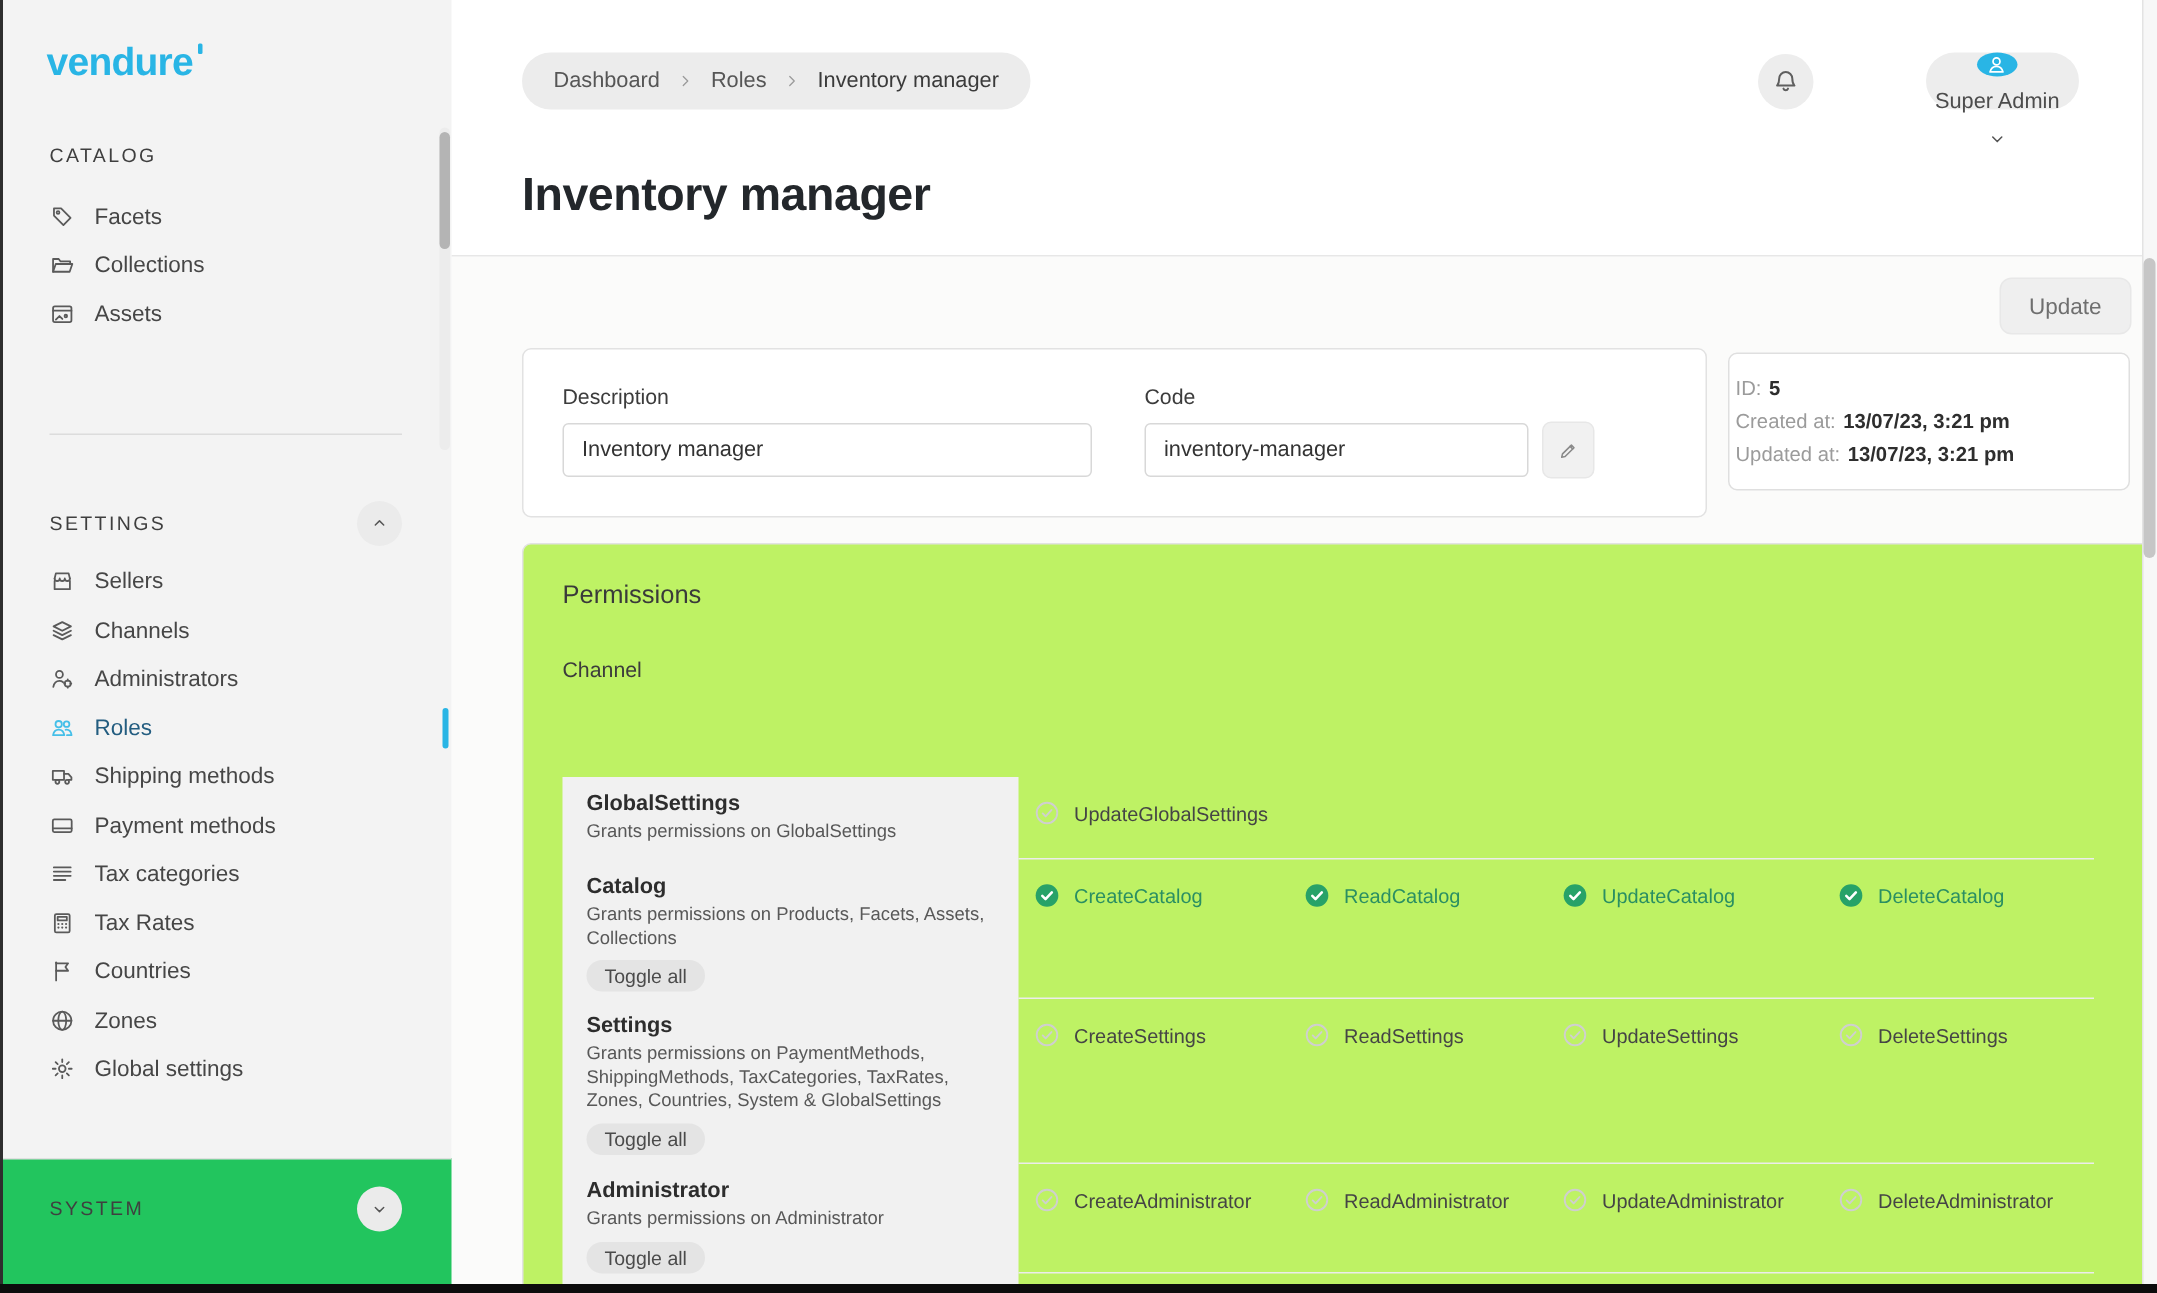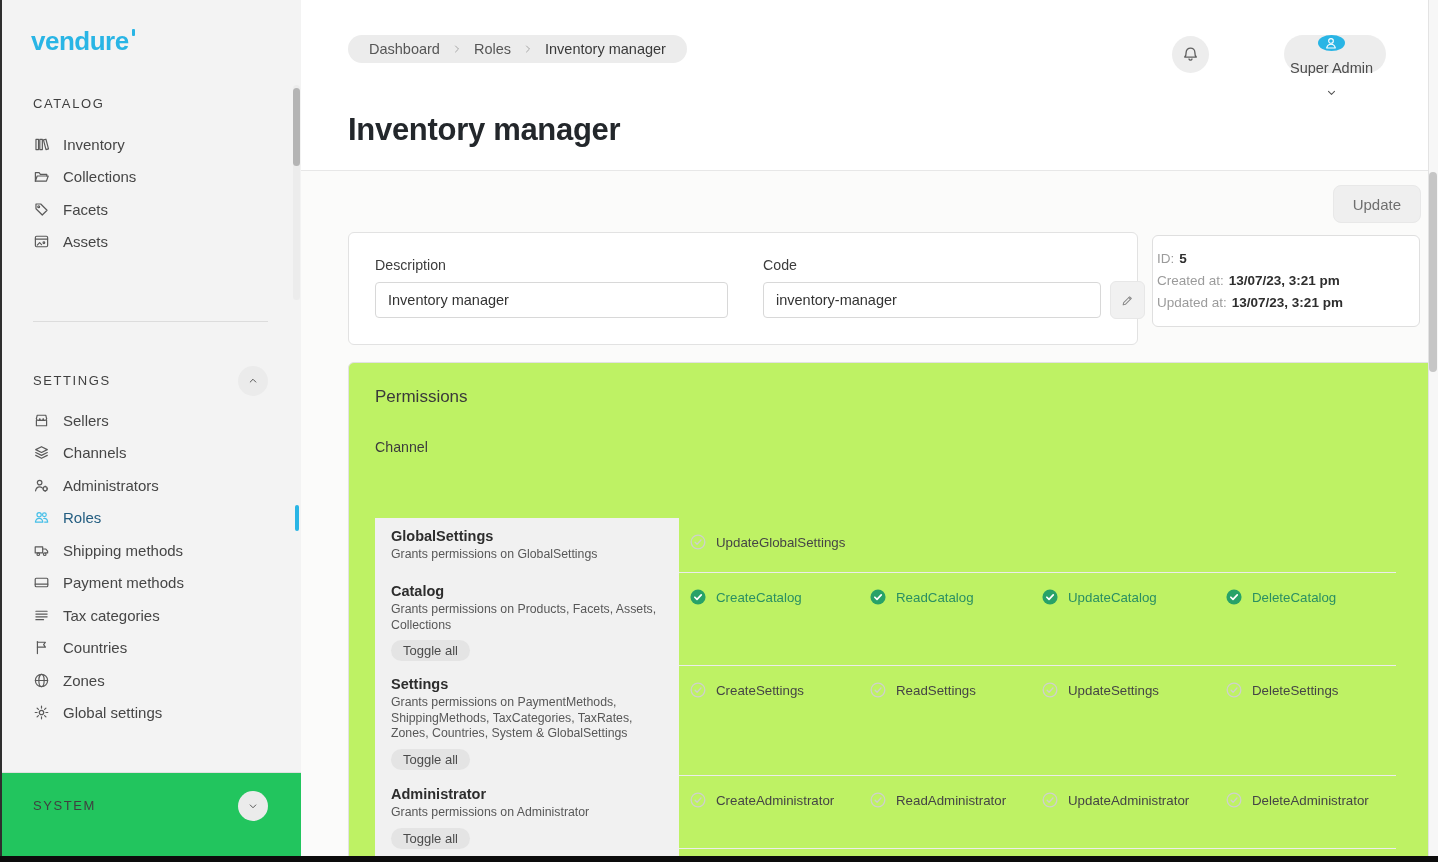--- a/index.html
+++ b/index.html
@@ -57,21 +57,21 @@
   }
   .sidebar-bottom .section-header-row { margin-top:18px; margin-bottom:0; }
   .side-scroll-track { position:absolute; top:85px; right:1px; width:7px; height:215px; background:#ececec; border-radius:4px; }
   .side-scroll-thumb { position:absolute; top:88px; right:1px; width:7px; height:78px; background:#b4b4b4; border-radius:4px; }
 
   
   .main { position:absolute; left:301px; top:0; right:0; height:862px; background:#fbfbfa; }
   .main-header { position:absolute; top:0; left:0; right:0; height:171px; background:#fff; border-bottom:1px solid #e7e7e7; }
 
   .breadcrumb {
-    position:absolute; left:47px; top:35px; height:28px; border-radius:19px;
+    position:absolute; left:47px; top:35px; height:38px; border-radius:19px;
     background:#ececec; display:inline-flex; align-items:center; padding:0 21px; gap:11px;
     font-size:14.5px; color:#565656;
   }
   .crumb { cursor:pointer; }
   .crumb.current { color:#3a3a3a; font-weight:500; cursor:default; }
   .crumb-sep { width:12px; height:12px; color:#9a9a9a; }
 
   .bell-btn {
     position:absolute; top:36px; right:229px; width:37px; height:37px; border-radius:50%;
     background:#ededed; border:none; display:flex; align-items:center; justify-content:center;
@@ -105,21 +105,21 @@
   }
   .form-group { position:absolute; top:24px; }
   .form-group.desc { left:26px; }
   .form-group.code { left:414px; }
   .field-label { font-size:14.2px; color:#3c3c3c; margin-bottom:9px; }
   .text-input {
     height:36px; border:1px solid #d8d8d8; border-radius:4px; padding:0 12px;
     font-size:14.5px; color:#333; font-family:inherit; background:#fff;
   }
   .text-input.desc-input { width:353px; }
-  .text-input.code-input { width:338px; }
+  .text-input.code-input { width:256px; }
   .code-row { display:flex; align-items:flex-start; }
   .edit-btn {
     width:35px; height:38px; margin-left:9px; margin-top:-1px; background:#f1f1f1;
     border:1px solid #e7e7e7; border-radius:6px; display:flex; align-items:center; justify-content:center;
     color:#8a8a8a; cursor:pointer;
   }
   .edit-btn .icon { width:15px; height:15px; }
 
   
   .meta-card {
@@ -180,46 +180,36 @@
 
 <aside class="sidebar">
   <div class="logo-row">
     <span class="logo">vendure</span>
     <span class="logo-mark"></span>
   </div>
 
   <div class="nav-section-label">CATALOG</div>
   <div class="nav-items" id="catalog-items">
       <div class="nav-item">
-        <div class="nav-icon icon" data-icon="inventory-icon">
-          <svg viewBox="0 0 20 20" fill="none" stroke="currentColor" stroke-width="1.4" stroke-linecap="round" stroke-linejoin="round">
-            <path d="M3.5 4h3v12h-3z"></path>
-            <path d="M8 4h3v12H8z"></path>
-            <path d="M12.3 4.6l2.9-.8 3 11.4-2.9.8z"></path>
-          </svg>
-        </div>
-        <div class="nav-label">Inventory</div>
+        <div class="nav-icon icon" data-icon="facets-icon">
+          <svg viewBox="0 0 20 20" fill="none" stroke="currentColor" stroke-width="1.4" stroke-linecap="round" stroke-linejoin="round">
+            <path d="M3.5 3.5h5.6l7.4 7.4-5.6 5.6-7.4-7.4z"></path>
+            <circle cx="6.7" cy="6.7" r="1.1"></circle>
+          </svg>
+        </div>
+        <div class="nav-label">Facets</div>
       </div>
       <div class="nav-item">
         <div class="nav-icon icon" data-icon="collections-icon">
           <svg viewBox="0 0 20 20" fill="none" stroke="currentColor" stroke-width="1.4" stroke-linecap="round" stroke-linejoin="round">
             <path d="M2.8 15.5v-10h4.4l1.5 1.9h7.5v2"></path>
             <path d="M4.9 9.4h13l-2.1 6.1H2.8z"></path>
           </svg>
         </div>
         <div class="nav-label">Collections</div>
-      </div>
-      <div class="nav-item">
-        <div class="nav-icon icon" data-icon="facets-icon">
-          <svg viewBox="0 0 20 20" fill="none" stroke="currentColor" stroke-width="1.4" stroke-linecap="round" stroke-linejoin="round">
-            <path d="M3.5 3.5h5.6l7.4 7.4-5.6 5.6-7.4-7.4z"></path>
-            <circle cx="6.7" cy="6.7" r="1.1"></circle>
-          </svg>
-        </div>
-        <div class="nav-label">Facets</div>
       </div>
       <div class="nav-item">
         <div class="nav-icon icon" data-icon="assets-icon">
           <svg viewBox="0 0 20 20" fill="none" stroke="currentColor" stroke-width="1.4" stroke-linecap="round" stroke-linejoin="round">
             <rect x="2.8" y="3.8" width="14.4" height="12.4" rx="1.4"></rect>
             <path d="M2.8 7.2h14.4"></path>
             <path d="M5 14.2l2.8-2.8 2.3 2.3"></path>
             <circle cx="12.8" cy="11.4" r="1"></circle>
           </svg>
         </div>
@@ -302,20 +292,30 @@
         </div>
         <div class="nav-label">Payment methods</div>
       </div>
       <div class="nav-item">
         <div class="nav-icon icon" data-icon="tax-categories-icon">
           <svg viewBox="0 0 20 20" fill="none" stroke="currentColor" stroke-width="1.4" stroke-linecap="round" stroke-linejoin="round">
             <path d="M3.4 5h13.2M3.4 8.3h13.2M3.4 11.6h13.2M3.4 14.9h9"></path>
           </svg>
         </div>
         <div class="nav-label">Tax categories</div>
+      </div>
+      <div class="nav-item">
+        <div class="nav-icon icon" data-icon="tax-rates-icon">
+          <svg viewBox="0 0 20 20" fill="none" stroke="currentColor" stroke-width="1.4" stroke-linecap="round" stroke-linejoin="round">
+            <rect x="4.2" y="2.8" width="11.6" height="14.4" rx="1.2"></rect>
+            <rect x="6.4" y="5" width="7.2" height="2.8"></rect>
+            <path d="M7 10.6h.01M10 10.6h.01M13 10.6h.01M7 13.4h.01M10 13.4h.01M13 13.4h.01" stroke-width="1.7"></path>
+          </svg>
+        </div>
+        <div class="nav-label">Tax Rates</div>
       </div>
       <div class="nav-item">
         <div class="nav-icon icon" data-icon="countries-icon">
           <svg viewBox="0 0 20 20" fill="none" stroke="currentColor" stroke-width="1.4" stroke-linecap="round" stroke-linejoin="round">
             <path d="M5.2 17.2V3"></path>
             <path d="M5.2 3.8h9.4l-2.1 2.9 2.1 2.9H5.2"></path>
           </svg>
         </div>
         <div class="nav-label">Countries</div>
       </div>

